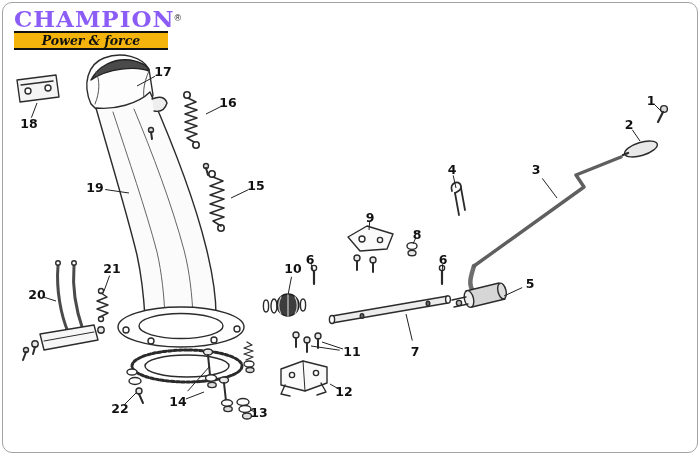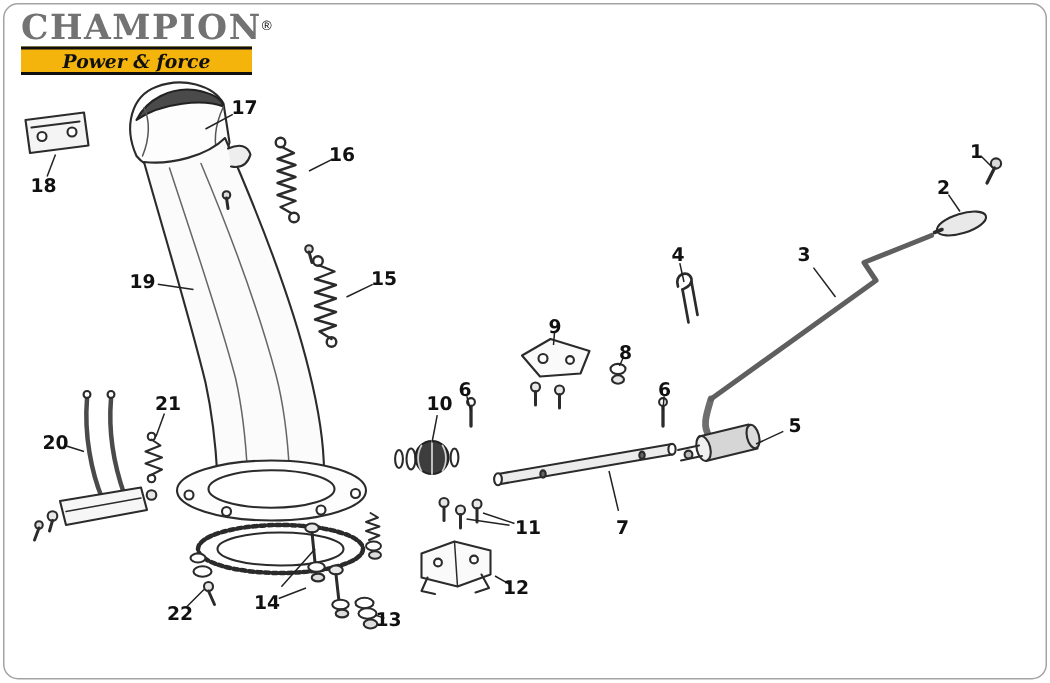--- a/index.html
+++ b/index.html
@@ -12,21 +12,21 @@
     pointer-events:none;
   }
   header{
     position:absolute;top:7px;left:14px;right:14px;
     display:flex;align-items:flex-end;gap:10px;z-index:2;
   }
   .logo{width:154px;flex:0 0 auto;}
   .brand-row{line-height:1;white-space:nowrap;}
   .brand{
     font-family:"DejaVu Serif",serif;font-weight:bold;font-size:23px;
-    letter-spacing:1px;color:#737373;
+    letter-spacing:1px;color:#8b5cf6;
   }
   .reg{font-size:9px;vertical-align:super;color:#101010;}
   .tagline{
     margin-top:1px;background:var(--accent,#F4B40C);
     border-top:2px solid #101010;border-bottom:2px solid #101010;
     font-family:"DejaVu Serif",serif;font-style:italic;font-weight:bold;
     font-size:12.5px;text-align:center;color:#101010;padding:0 12px;
   }
   .title{
     font-size:13px;color:var(--title-color,#4a1414);

